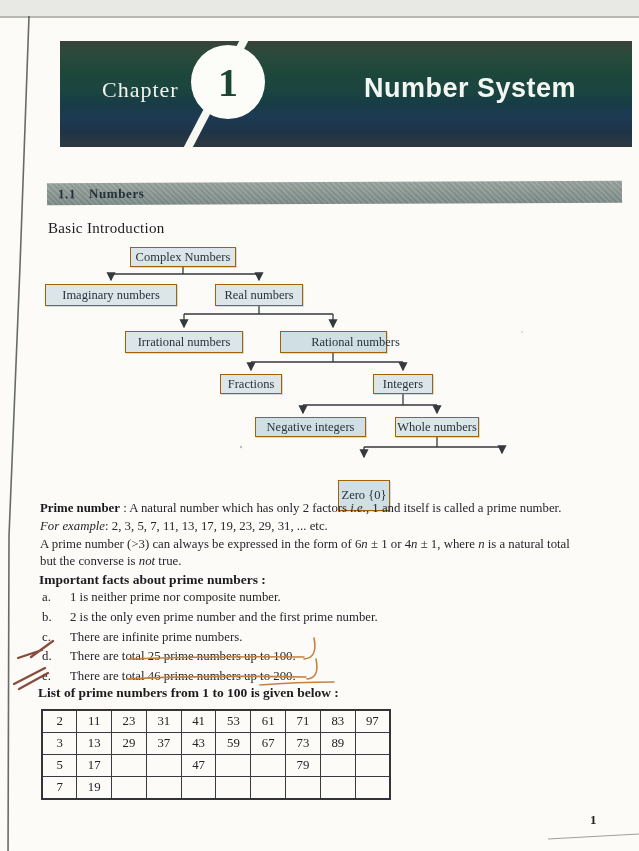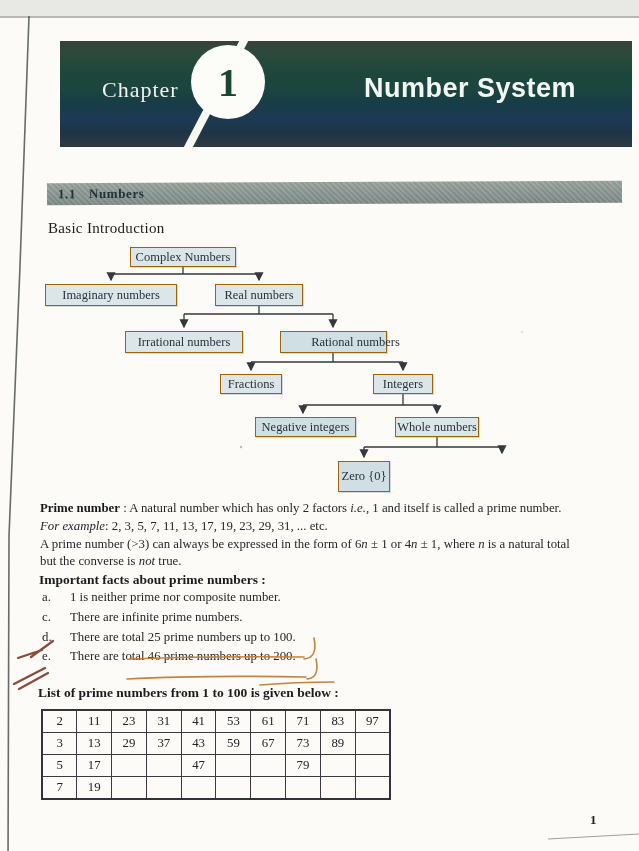--- a/index.html
+++ b/index.html
@@ -52,23 +52,23 @@
     text-align:center;white-space:nowrap;box-shadow:1px 1px 0 rgba(110,130,140,.28);
   }
   .tnode.shade{background:#cfdfe3;}
   .n-complex{left:130px;top:231px;width:106px;height:20px;}
   .n-imaginary{left:45px;top:268px;width:132px;height:22px;}
   .n-real{left:215px;top:268px;width:88px;height:22px;}
   .n-irrational{left:125px;top:315px;width:118px;height:22px;}
   .n-rational{left:280px;top:315px;width:107px;height:22px;padding-left:44px;}
   .n-fractions{left:220px;top:358px;width:62px;height:20px;}
   .n-integers{left:373px;top:358px;width:60px;height:20px;}
-  .n-negative{left:255px;top:401px;width:101px;height:20px;text-align:right;}
+  .n-negative{left:255px;top:401px;width:111px;height:20px;text-align:right;}
   .n-whole{left:395px;top:401px;width:84px;height:20px;}
-  .n-zero{left:338px;top:445px;width:52px;height:31px;}
+  .n-zero{left:338px;top:464px;width:52px;height:31px;}
   .n-positive{left:452px;top:441px;width:100px;height:38px;flex-direction:column;line-height:1.3;white-space:normal;}
 
   
   .para{position:absolute;left:40px;top:484px;width:592px;font-size:12.8px;line-height:17.8px;}
   .para div{white-space:nowrap;}
   .para b{color:#17171c;}
 
   
   .h-facts{position:absolute;left:39px;top:556px;font-size:13.5px;font-weight:700;color:#1b1b20;}
   .facts{position:absolute;left:42px;top:572px;font-size:12.8px;}
@@ -163,20 +163,21 @@
     <div><b>Prime number</b><span> : A natural number which has only 2 factors </span><i>i.e.,</i><span> 1 and itself is called a prime number.</span></div>
     <div><i>For example</i><span>: 2, 3, 5, 7, 11, 13, 17, 19, 23, 29, 31, ... etc.</span></div>
     <div><span>A prime number (&gt;3) can always be expressed in the form of 6</span><i>n</i><span> ± 1 or 4</span><i>n</i><span> ± 1, where </span><i>n</i><span> is a natural total</span></div>
     <div><span>but the converse is </span><i>not</i><span> true.</span></div>
   </div>
 
   <div class="h-facts">Important facts about prime numbers :</div>
 
   <div class="facts">
     <div class="fact"><span class="ltr">a.</span><span>1 is neither prime nor composite number.</span></div>
+    <div class="fact"><span class="ltr">b.</span><span>2 is the only even prime number and the first prime number.</span></div>
     <div class="fact"><span class="ltr">c.</span><span>There are infinite prime numbers.</span></div>
     <div class="fact"><span class="ltr">d.</span><span>There are total 25 prime numbers up to 100.</span></div>
     <div class="fact"><span class="ltr">e.</span><span>There are total 46 prime numbers up to 200.</span></div>
   </div>
 
   <svg class="layer" viewBox="0 0 639 851">
     <g stroke="#c5823f" stroke-width="1.6" fill="none" stroke-linecap="round">
       <path d="M129,643 Q210,640 304,641"></path>
       <path d="M304,643 Q318,642 314,622"></path>
       <path d="M127,663 Q200,659 306,661"></path>

